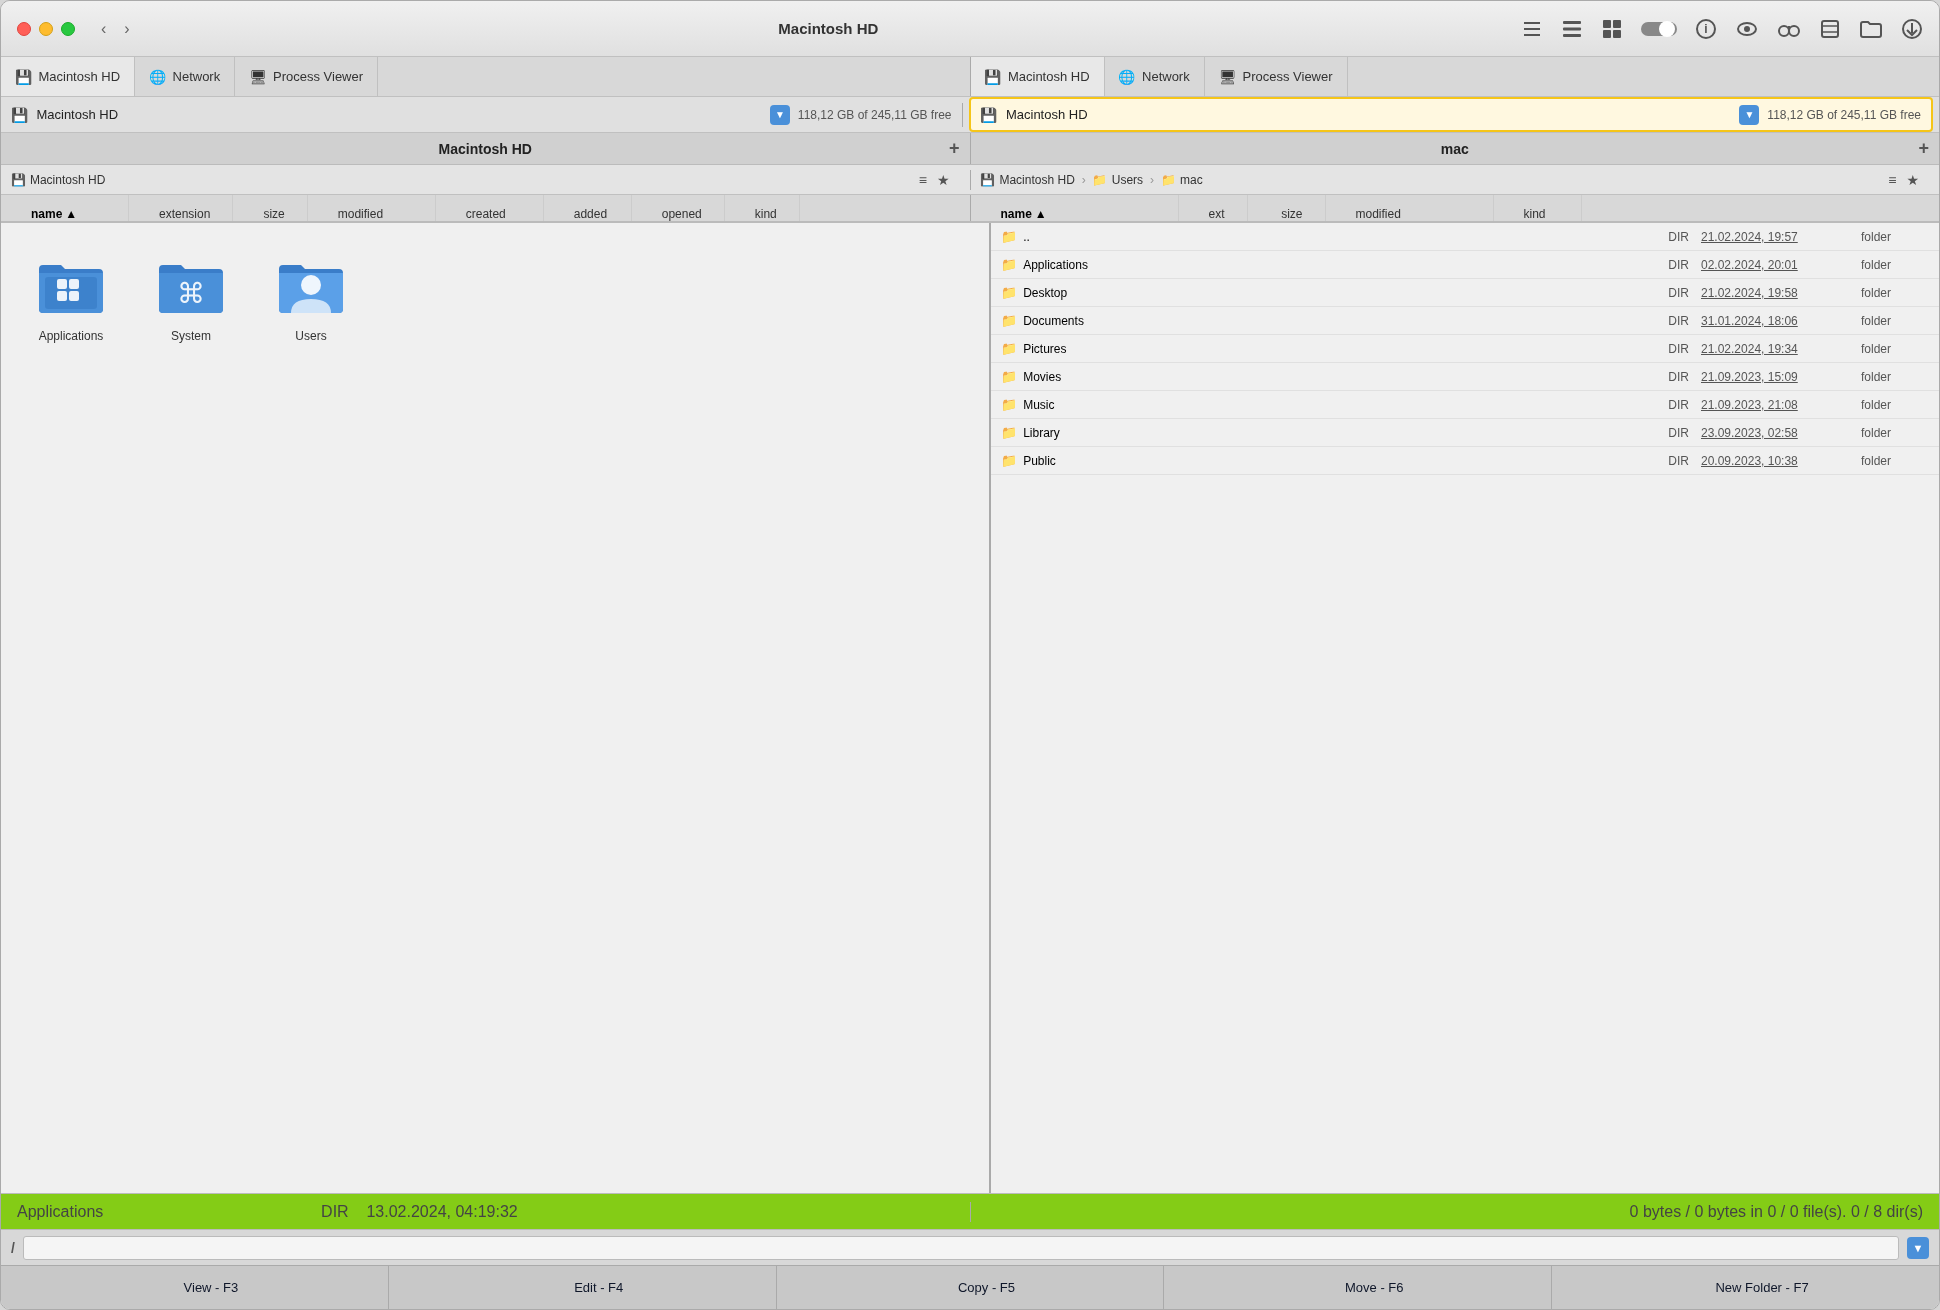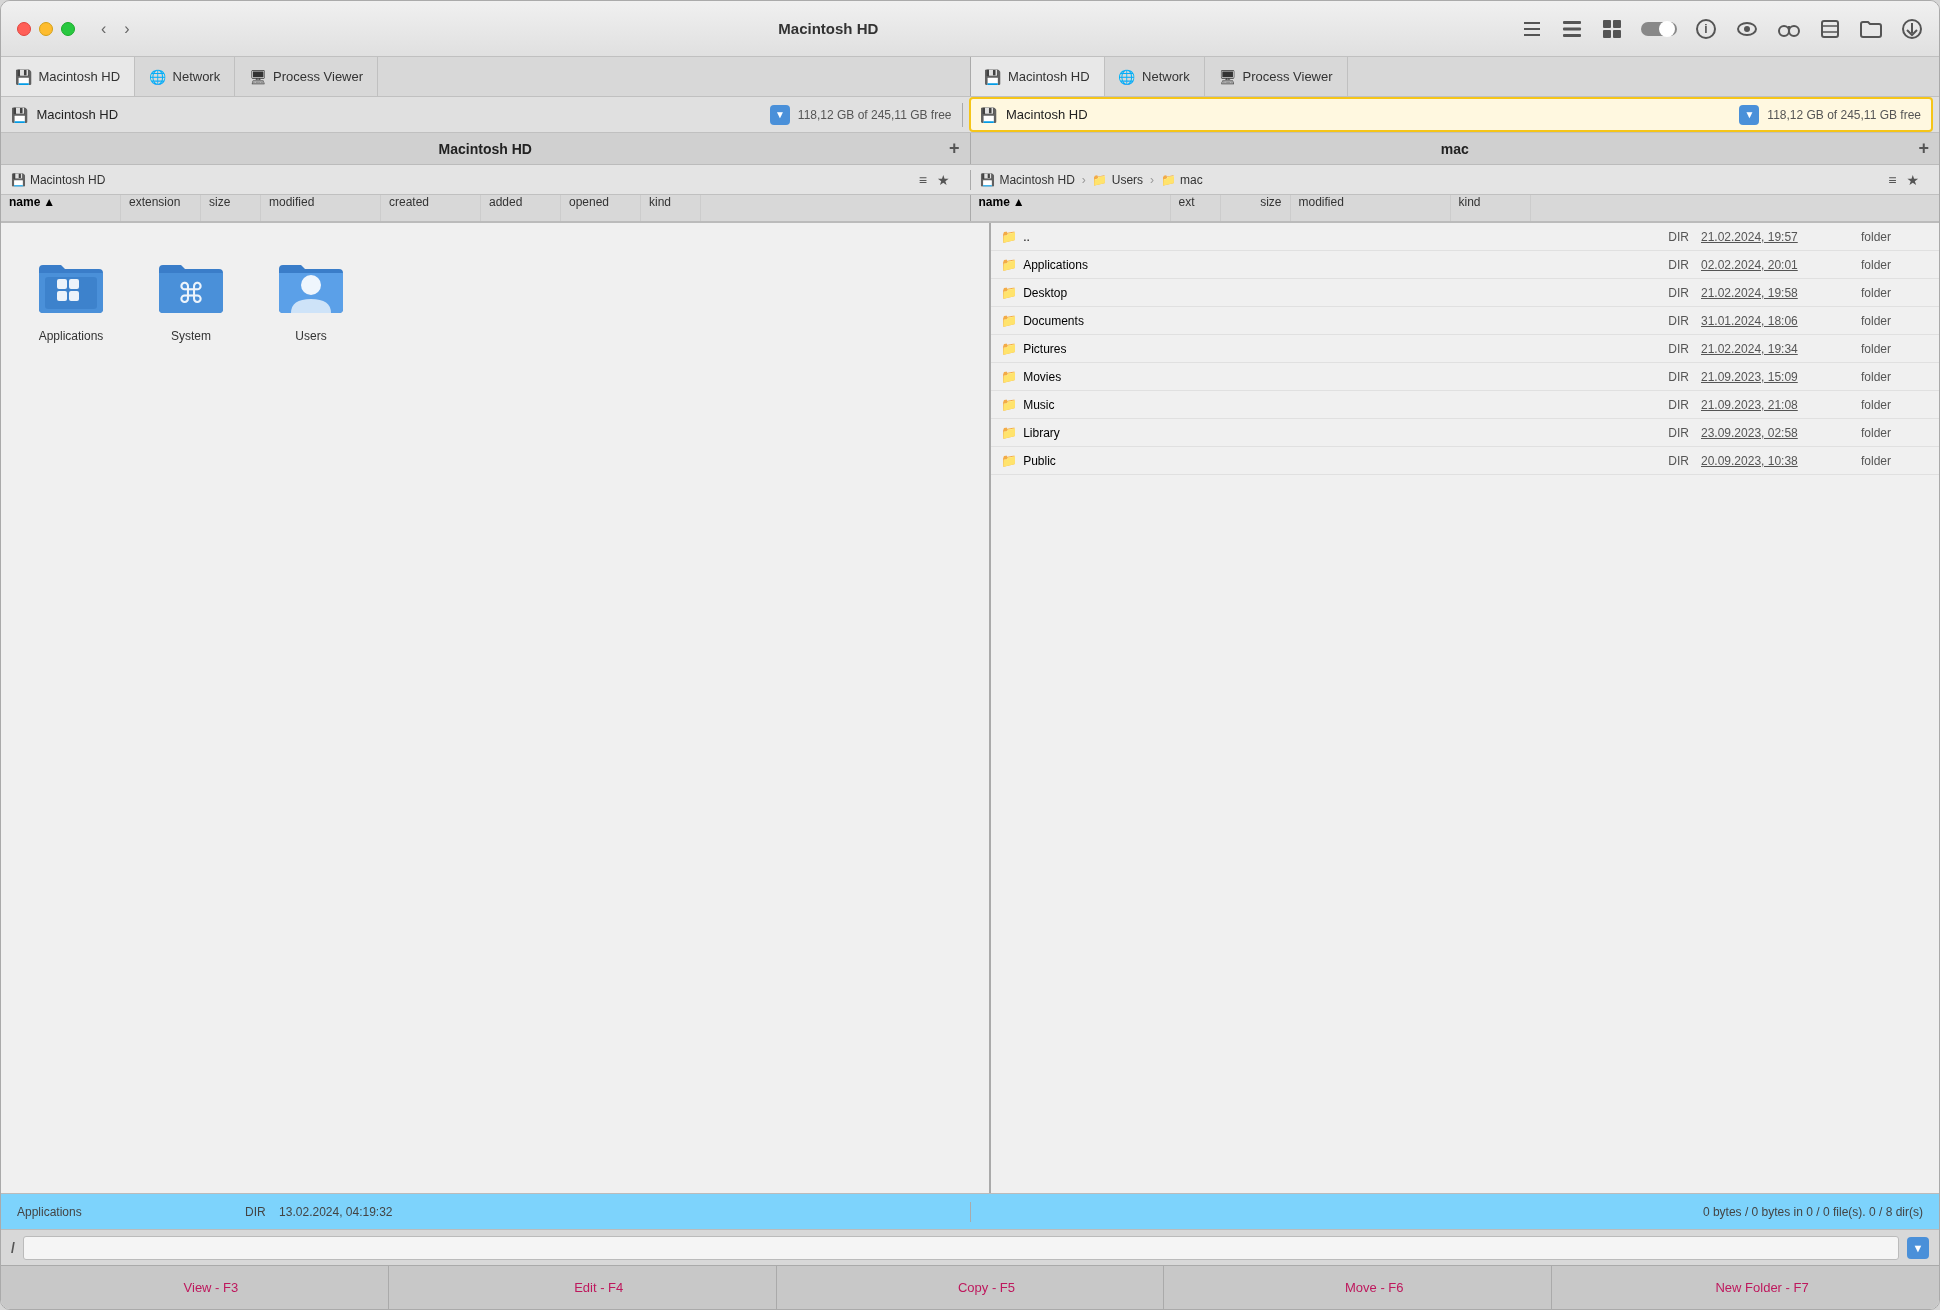--- a/index.html
+++ b/index.html
@@ -237,31 +237,32 @@
       height: 100%;
     }
     .col-headers-right {
       flex: 1;
       display: flex;
       align-items: center;
       height: 100%;
       border-left: 1px solid #aaa;
     }
     .col-header {
-      padding: 0 8px;
+      padding: 0 22px;
       font-size: 12px;
       color: #333;
       font-weight: 500;
       cursor: pointer;
       white-space: nowrap;
       display: flex;
-      align-items: flex-start;
+      align-items: flex-end;
       gap: 3px;
       height: 100%;
       border-right: 1px solid #ccc;
+      margin-left: 8px;
     }
     .col-header.active { font-weight: 700; color: #000; }
     .col-header-name { min-width: 120px; }
 
     
     .main-content {
       display: flex;
       flex: 1;
       overflow: hidden;
     }
@@ -328,27 +329,27 @@
     }
     .file-cell-name { flex: 1; display: flex; align-items: center; gap: 6px; min-width: 180px; }
     .file-cell-ext { width: 50px; color: #555; }
     .file-cell-size { width: 70px; text-align: right; color: #555; }
     .file-cell-modified { width: 160px; color: #555; text-decoration: underline; }
     .file-cell-kind { width: 80px; color: #555; }
     .file-folder-icon { font-size: 13px; color: #4a90d9; }
 
     
     .status-bar {
-      background: #7dd3fc;
+      background: #84cc16;
       border-top: 1px solid #bbb;
       height: 36px;
       display: flex;
       align-items: center;
       padding: 0 16px;
-      font-size: 12px;
+      font-size: 16px;
       color: #444;
       flex-shrink: 0;
     }
     .status-left { flex: 1; }
     .status-divider { width: 1px; background: #aaa; height: 20px; margin: 0 16px; }
     .status-right { flex: 1; text-align: right; }
 
     
     .cmd-bar {
       background: #d8d8d8;
@@ -399,21 +400,21 @@
       flex-shrink: 0;
     }
     .fkey-btn {
       flex: 1;
       height: 100%;
       background: none;
       border: none;
       border-right: 1px solid #aaa;
       cursor: pointer;
       font-size: 13px;
-      color: #be185d;
+      color: #0f172a;
       display: flex;
       align-items: center;
       justify-content: center;
       padding-left: 33px;
     }
     .fkey-btn:last-child { border-right: none; }
 
     
     .folder-svg { width: 72px; height: 72px; }
 

